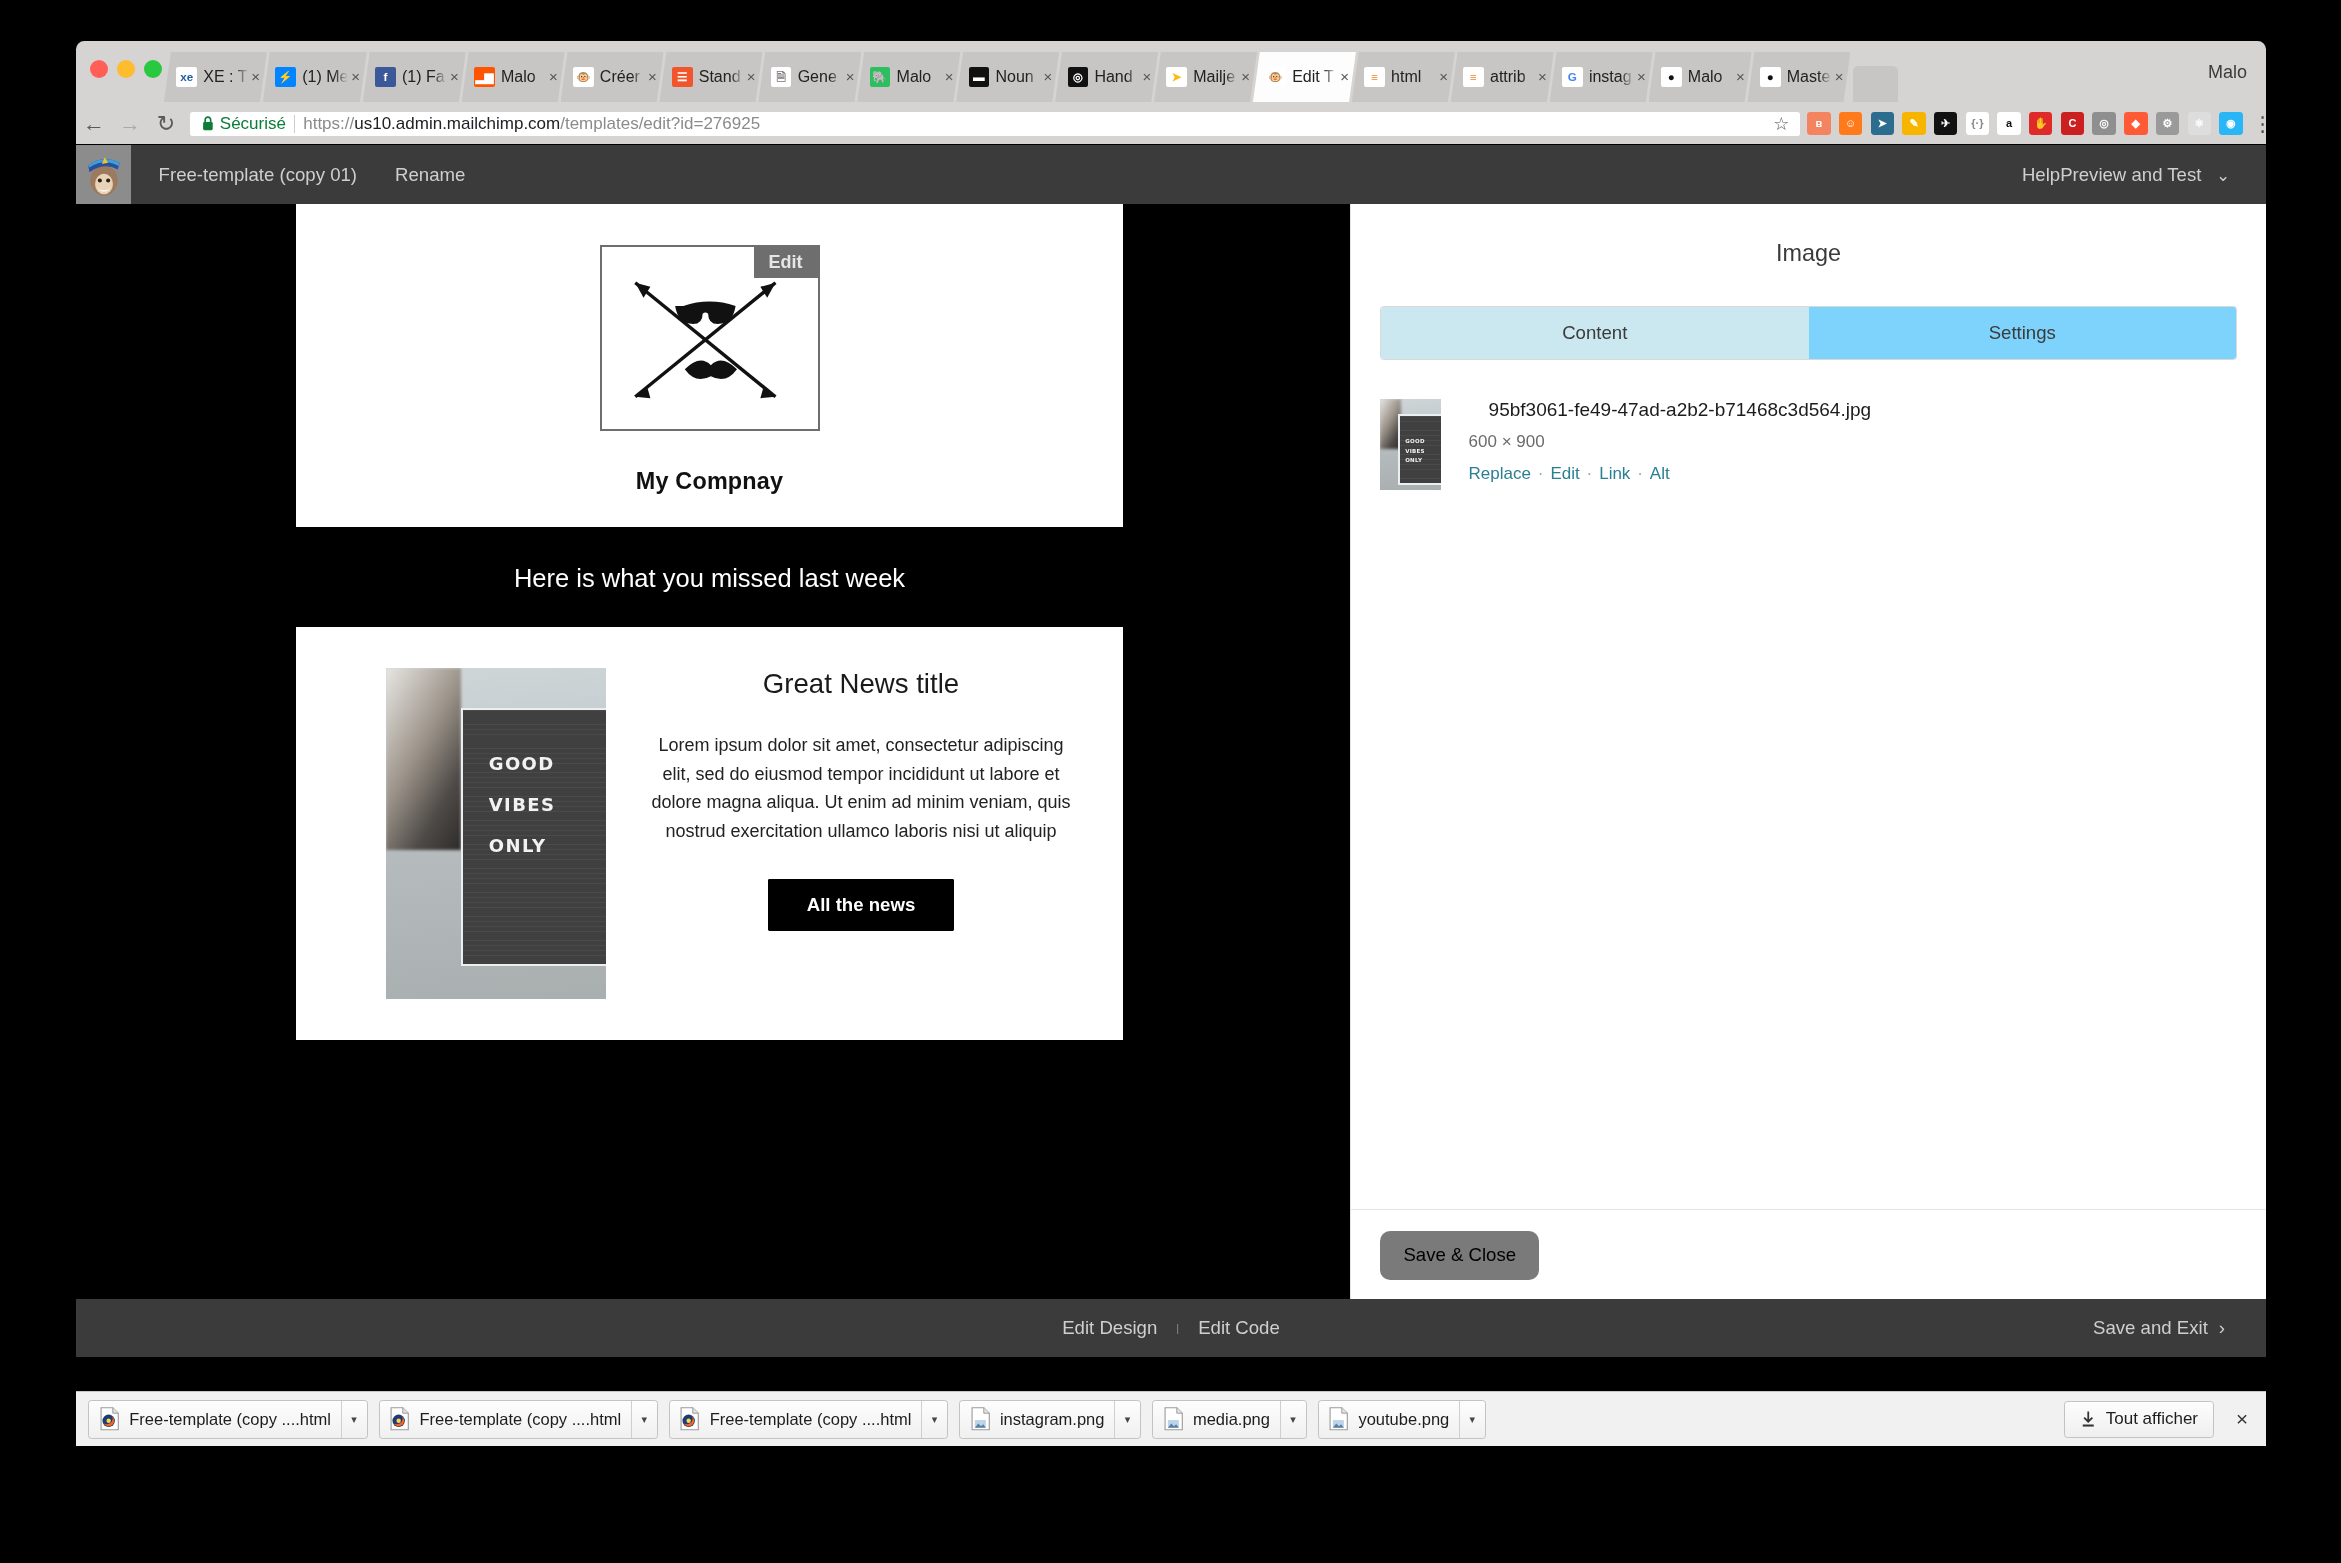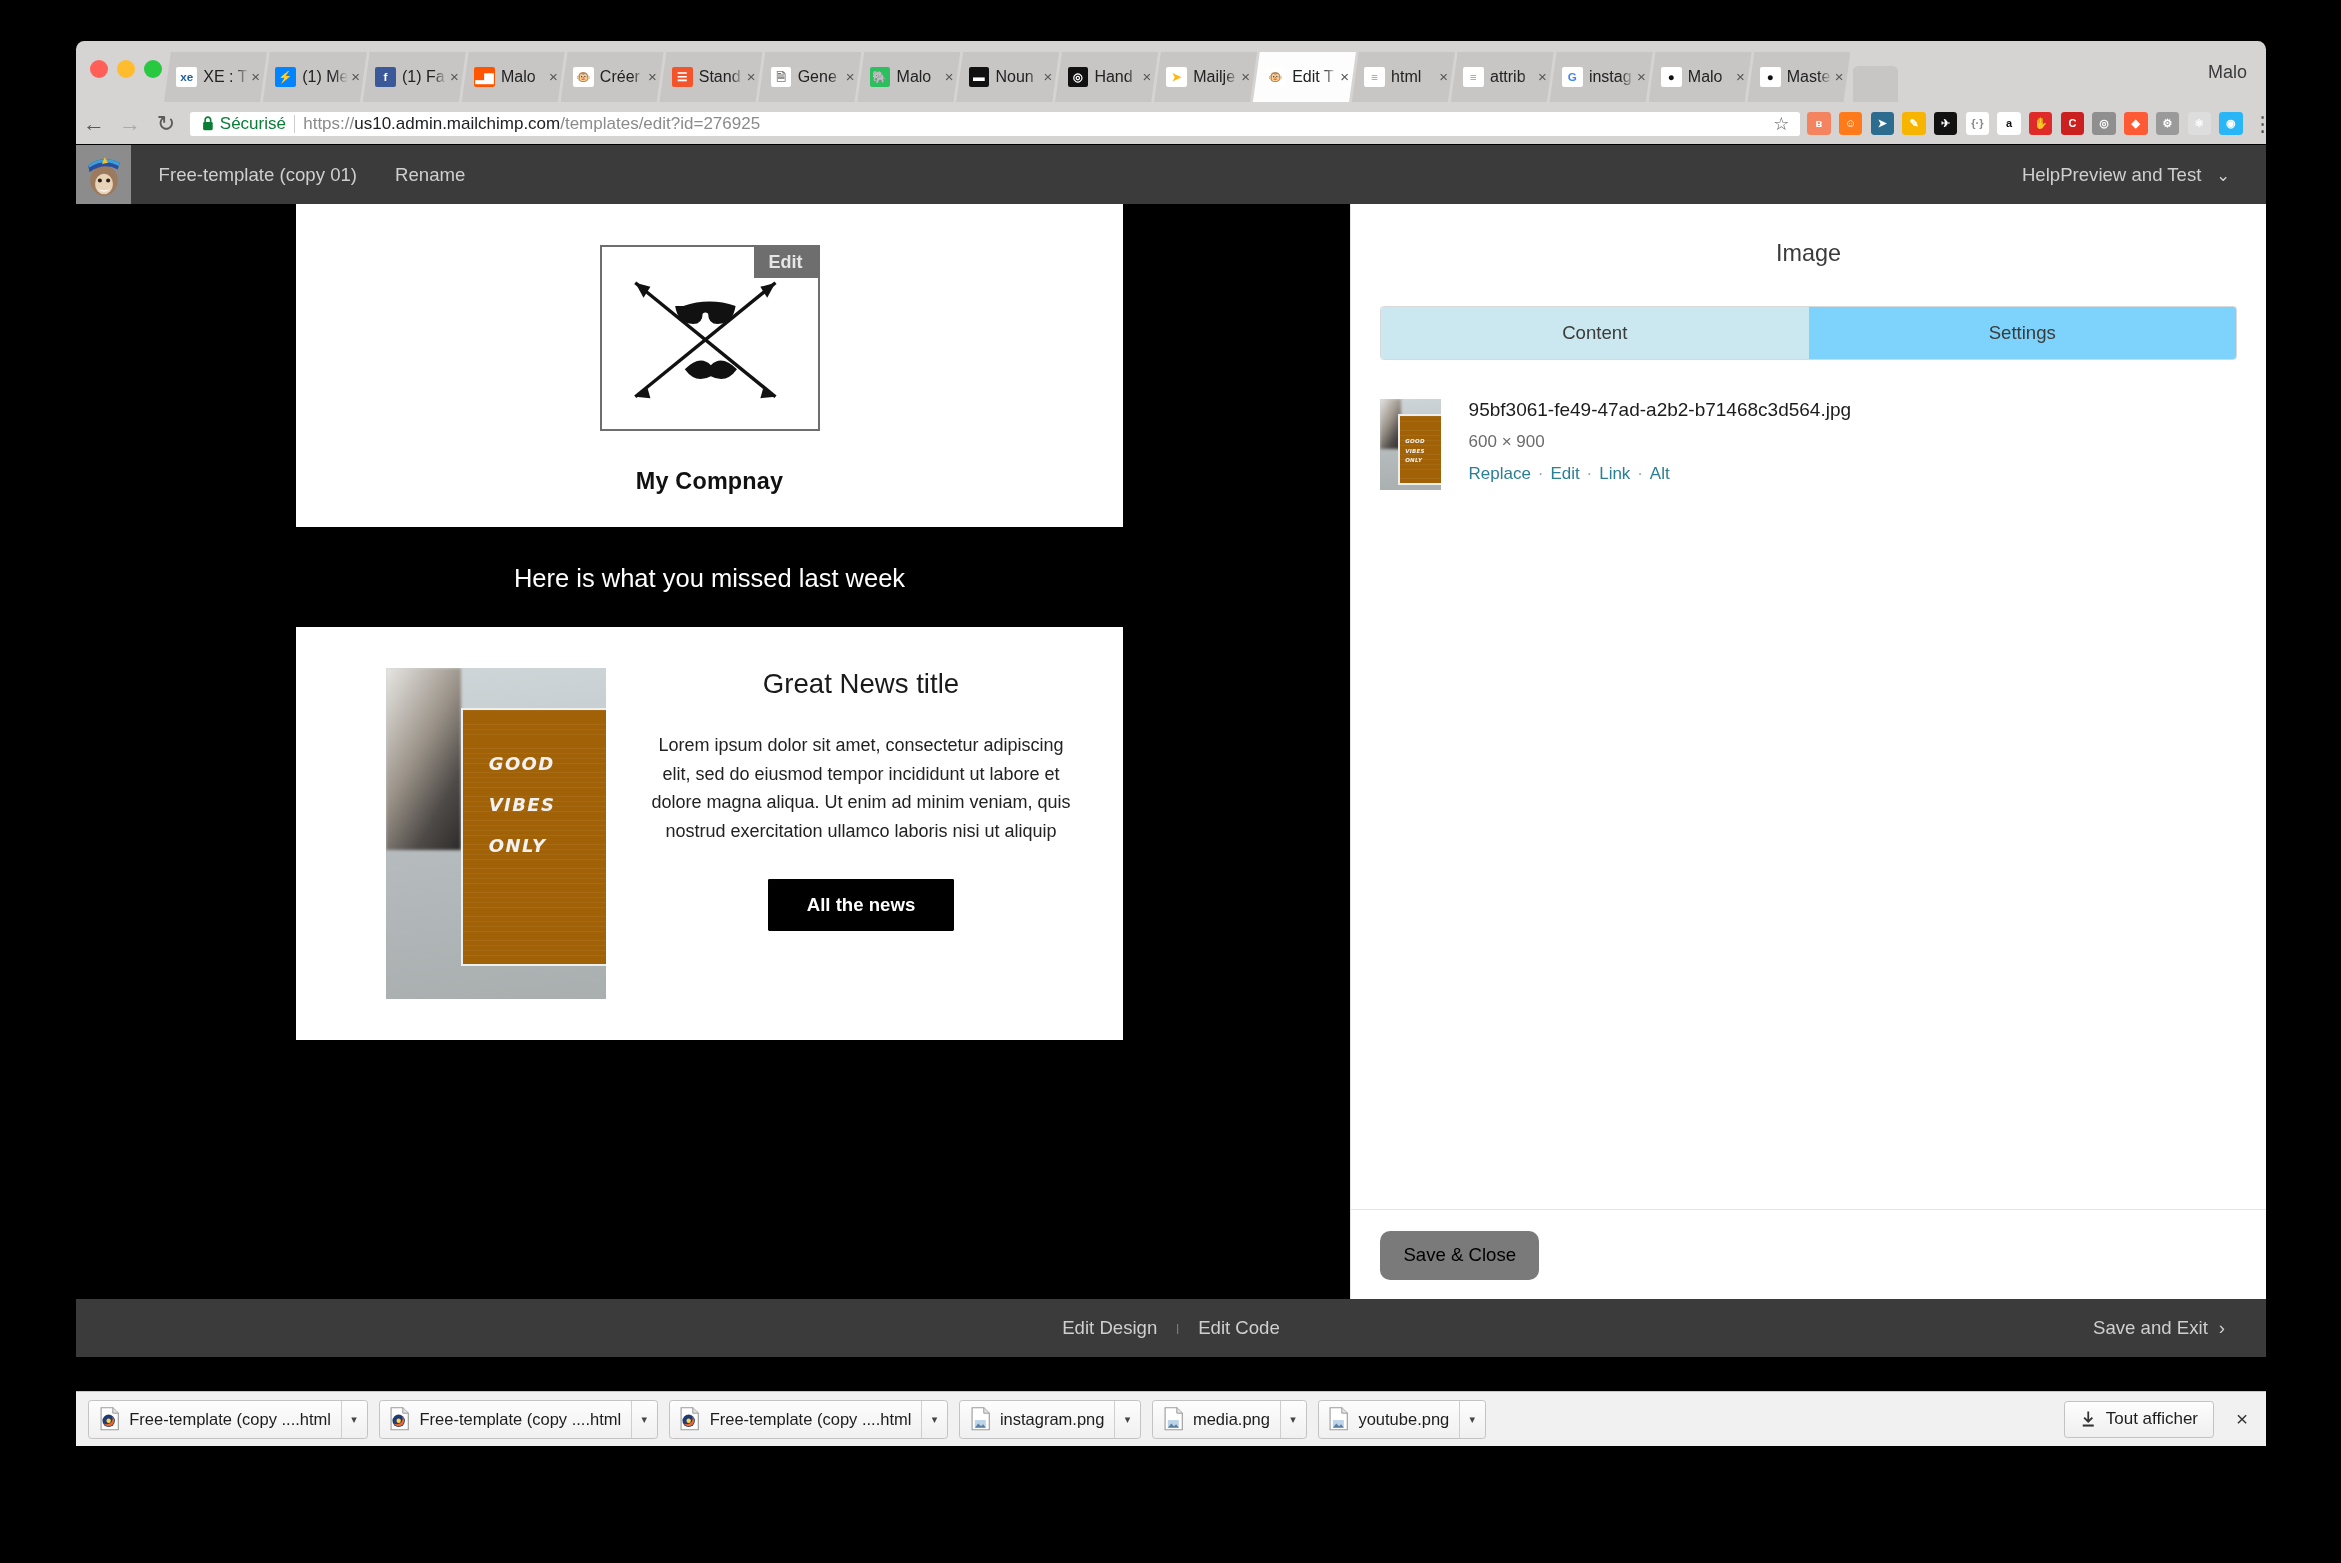--- a/index.html
+++ b/index.html
@@ -117,21 +117,21 @@
 
   
   .sidebar { position: absolute; left: 1274px; top: 59px; width: 916px; height: 1095px; background: #fff; border-left: 0.7px solid #e5e5e5; }
   .sb-title { text-align: center; font-size: 23.4px; color: #3b3b3b; padding: 36px 0 0; font-weight: 400; }
   .tabs-wrap { margin: 39px 29px 0; display: flex; border: 0.7px solid #d9d9d9; border-radius: 3.4px; overflow: hidden; }
   .sbtab { flex: 1 1 50%; text-align: center; font-size: 18.6px; color: #3b3b3b; padding: 15px 0; background: #7dd3fc; }
   .sbtab.active { background: #cbe7ef; }
   .asset { display: flex; margin: 39px 29px 0; }
   .asset-thumb { width: 61px; height: 91px; flex: 0 0 61px; overflow: hidden; position: relative; background: #cfd3d4; }
   .asset-info { margin-left: 27.6px; }
-  .asset-name { font-size: 19px; color: #1c1c1c; }
+  .asset-name { font-size: 19px; color: #1c1c1c; margin-left: 20px; }
   .asset-dims { font-size: 17px; color: #6b6b6b; margin-top: 11px; }
   .asset-actions { margin-top: 12.4px; font-size: 17px; color: #2a7f93; }
   .asset-actions a { color: #2a7f93; text-decoration: none; }
   .asset-actions .bullet { color: #8aa; margin: 0 6.9px; }
   .sb-footer { position: absolute; left:0; bottom: 0; width: 100%; height: 90px; border-top: 0.7px solid #e5e5e5; }
   .save-close {
     position: absolute; left: 29px; top: 20.7px; background: #7a7a7a; color: #000000;
     font-size: 18.6px; padding: 13.8px 23.4px; border-radius: 10px; border: none;
   }
 
@@ -156,21 +156,21 @@
   .shelf-right { margin-left: auto; display: flex; align-items: center; gap: 22px; padding-right: 5.5px; }
   .showall {
     height: 37px; background: linear-gradient(#fdfdfd,#efefef); border: 0.7px solid #c3c3c3; border-radius: 3.4px;
     display: flex; align-items: center; gap: 9.6px; padding: 0 15px; font-size: 17px; color: #1d1d1d;
   }
   .shelf-close { font-size: 20.7px; color: #333; }
 
   
   .photo-sidewalk { position:absolute; inset:0; background:
       linear-gradient(175deg, #cfd6d8 0%, #c3cace 30%, #b6bcbe 52%, #a9aeaf 100%); }
-  .photo-board { position: absolute; background: #a16207; border: 2.1px solid #eceff0; font-style: italic; }
+  .photo-board { position: absolute; background: #404040; border: 2.1px solid #eceff0; }
   .photo-board::before {
     content: ""; position: absolute; inset: 0;
     background: repeating-linear-gradient(to bottom, rgba(255,255,255,.055) 0 0.7px, transparent 0.7px 4.8px);
   }
   .board-text { position: absolute; color: #f2f2f2; font-weight: bold; letter-spacing: 1.4px; z-index: 2; font-family: "DejaVu Sans", sans-serif; }
   .photo-store { position:absolute; left:0; top:0; width: 34%; height: 55%;
       background: linear-gradient(120deg,#e8e6e3 0%, #9a9288 45%, #4e4a47 75%, #2d2b2a 100%); filter: blur(1.4px); }
   .vid-people { position:absolute; inset:0;
       background:
         radial-gradient(circle at 16% 75%, #1f2a44 0 18%, transparent 19%),

